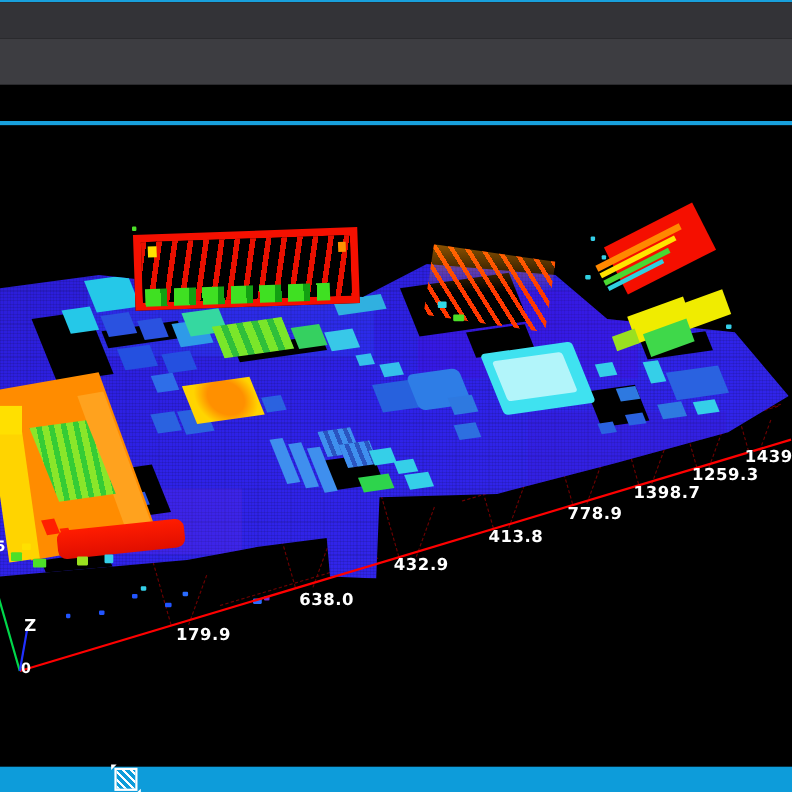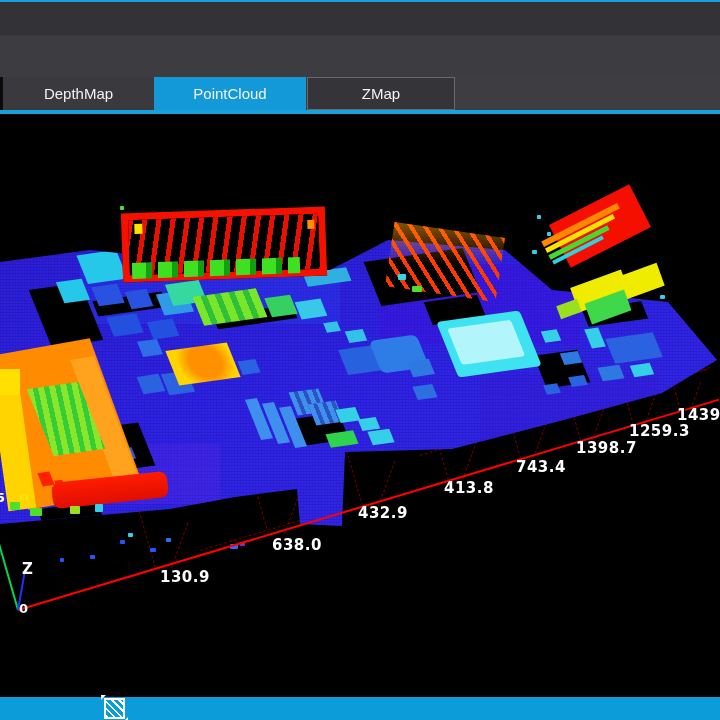--- a/index.html
+++ b/index.html
@@ -76,26 +76,20 @@
 </style>
 </head>
 <body>
 
 <div id="app">
 
   <div class="accent-line" style="background: rgb(24, 160, 220);"></div>
   <div class="title-bar"></div>
   <div class="toolbar"></div>
 
-  <div class="tab-strip">
-    <div class="lgap"></div>
-    <button class="tab t0">DepthMap</button>
-    <button class="tab t1 active" style="background: rgb(19, 152, 216);">PointCloud</button>
-    <button class="tab t2">ZMap</button>
-  </div>
   <div class="tab-underline" style="background: rgb(24, 160, 220);"></div>
 
   <div id="vp">
 
     <div>
       <div class="dashh" style="left:420px;top:341px;width:300px;"></div>
       <div class="dashh" style="left:480px;top:322px;width:240px;"></div>
       <div class="dashh" style="left:200px;top:436px;width:150px;"></div>
       <div class="varm" style="left:155px;top:359px;height:95px;transform:rotate(-16deg);"></div>
       <div class="varm" style="left:171px;top:406px;height:48px;transform:rotate(20deg);"></div>
@@ -251,25 +245,25 @@
     </div>
 
     <div>
       <div class="axis" style="left:18px;top:495px;width:732px;height:2px;background:#ff0000;transform:rotate(-16.7deg);"></div>
       <div class="axis" style="left:18px;top:495px;width:70px;height:2px;background:#00d84a;transform:rotate(-106deg);"></div>
       <div class="axis" style="left:18px;top:495px;width:38px;height:2px;background:#2030ff;transform:rotate(-80deg);"></div>
       <div class="axlabel" style="left:22px;top:446px;font-size:15px;font-weight:bold;">Z</div>
       <div class="axlabel" style="left:19px;top:487px;font-size:13px;font-weight:bold;">0</div>
       <div class="axlabel" style="left:-4px;top:376px;font-size:13px;font-weight:bold;">5</div>
 
-      <div class="xtick" style="left:160px;top:454px;">130.9</div>
+      <div class="xtick" style="left:160px;top:454px;">179.9</div>
       <div class="xtick" style="left:272px;top:422px;">638.0</div>
       <div class="xtick" style="left:358px;top:390px;">432.9</div>
       <div class="xtick" style="left:444px;top:365px;">413.8</div>
-      <div class="xtick" style="left:516px;top:344px;">743.4</div>
+      <div class="xtick" style="left:516px;top:344px;">778.9</div>
       <div class="xtick" style="left:576px;top:325px;">1398.7</div>
       <div class="xtick" style="left:629px;top:308px;text-align:right;">1259.3</div>
       <div class="xtick" style="left:677px;top:292px;">1439.2</div>
     </div>
   </div>
 
   <div id="statusbar" style="background: rgb(13, 156, 218);">
     <div id="fiticon"></div>
   </div>
 

